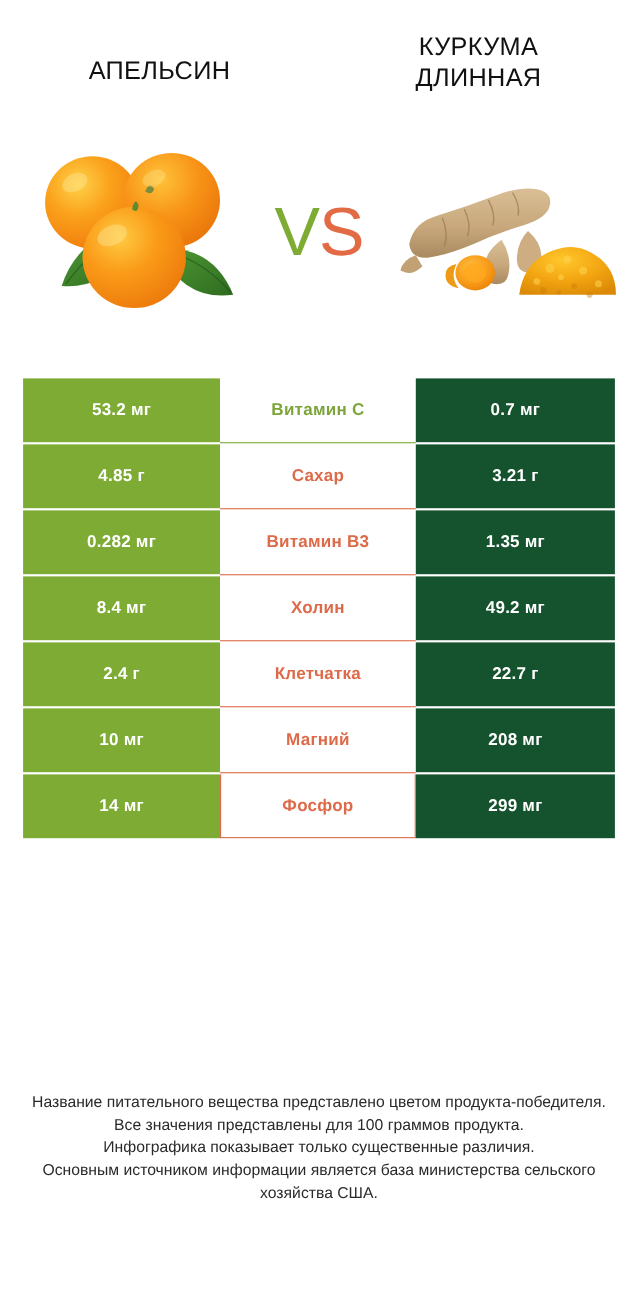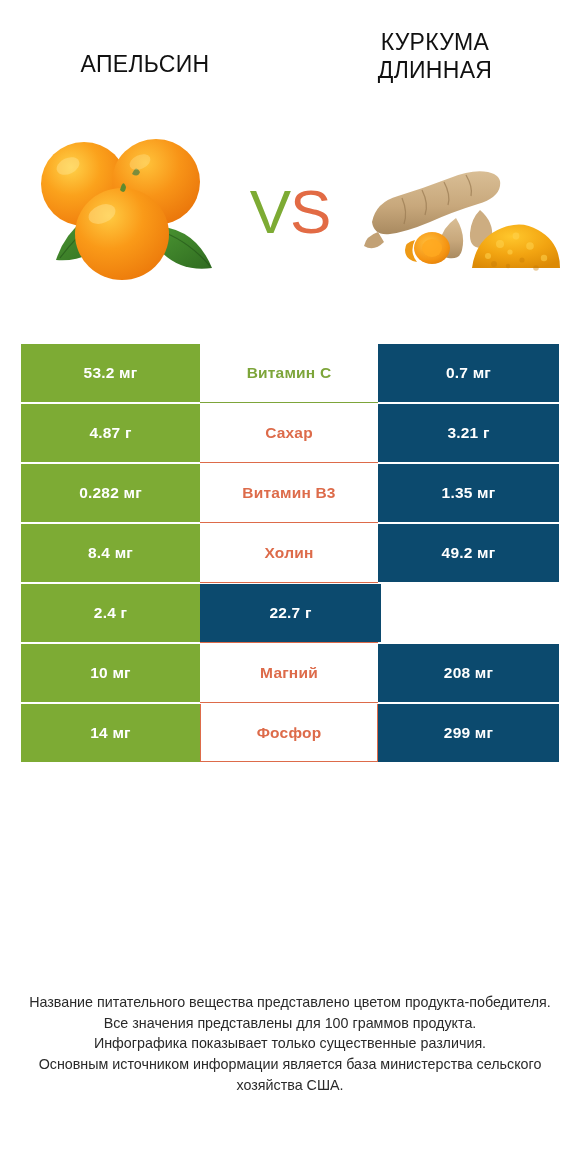--- a/index.html
+++ b/index.html
@@ -98,21 +98,21 @@
     display: flex;
     align-items: center;
     justify-content: center;
     height: 58px;
     font-size: 15.5px;
     font-weight: 700;
     letter-spacing: 0.2px;
   }
   .cell-left  { width: 179px; color: #ffffff; background: #7DAB34; }
   .cell-mid   { width: 178px; background: #ffffff; }
-  .cell-right { width: 181px; color: #ffffff; background: #0c4a6e; }
+  .cell-right { width: 181px; color: #ffffff; background: #14532d; }
 
   .cell-mid .label {
     font-size: 15.5px;
     font-weight: 700;
     letter-spacing: 0.2px;
   }
   .label.win-green  { color: #7DA53A; }
   .label.win-orange { color: #DD6B4A; }
 
   
@@ -277,21 +277,21 @@
       <div class="row">
         <div class="mid-divider none"></div>
         <div class="cell cell-left">53.2 мг</div>
         <div class="cell cell-mid">
           <span class="label win-green">Витамин С</span>
         </div>
         <div class="cell cell-right">0.7 мг</div>
       </div>
       <div class="row">
         <div class="mid-divider green"></div>
-        <div class="cell cell-left">4.87 г</div>
+        <div class="cell cell-left">4.85 г</div>
         <div class="cell cell-mid">
           <span class="label win-orange">Сахар</span>
         </div>
         <div class="cell cell-right">3.21 г</div>
       </div>
       <div class="row">
         <div class="mid-divider orange"></div>
         <div class="cell cell-left">0.282 мг</div>
         <div class="cell cell-mid">
           <span class="label win-orange">Витамин B3</span>
@@ -302,20 +302,23 @@
         <div class="mid-divider orange"></div>
         <div class="cell cell-left">8.4 мг</div>
         <div class="cell cell-mid">
           <span class="label win-orange">Холин</span>
         </div>
         <div class="cell cell-right">49.2 мг</div>
       </div>
       <div class="row">
         <div class="mid-divider orange"></div>
         <div class="cell cell-left">2.4 г</div>
+        <div class="cell cell-mid">
+          <span class="label win-orange">Клетчатка</span>
+        </div>
         <div class="cell cell-right">22.7 г</div>
       </div>
       <div class="row">
         <div class="mid-divider orange"></div>
         <div class="cell cell-left">10 мг</div>
         <div class="cell cell-mid">
           <span class="label win-orange">Магний</span>
         </div>
         <div class="cell cell-right">208 мг</div>
       </div>

